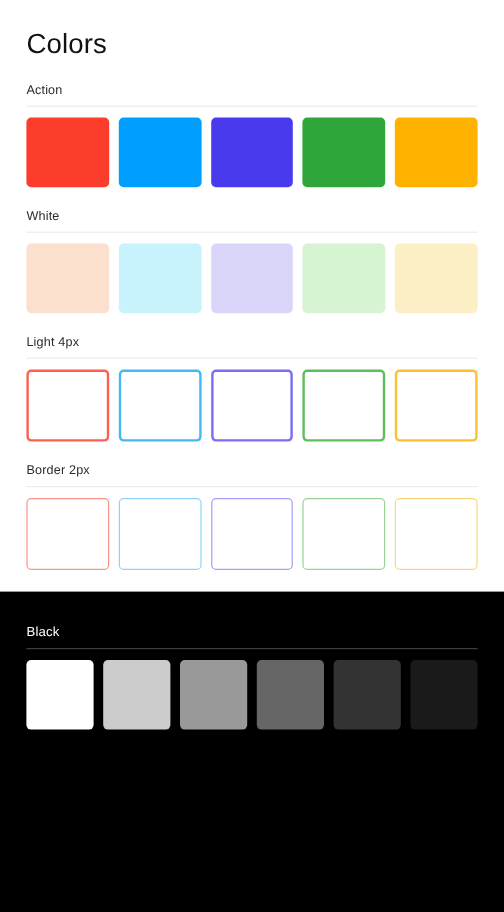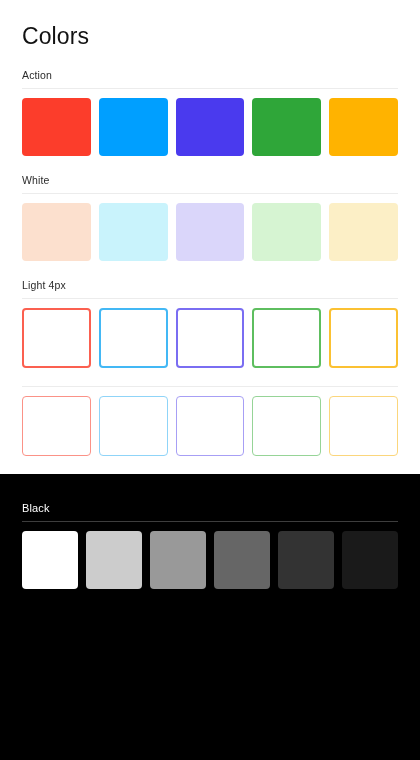--- a/index.html
+++ b/index.html
@@ -138,20 +138,21 @@
       <div class="swatch-row row-border">
         <div class="swatch" style="border: 2.2px solid rgb(251, 96, 80);"></div>
         <div class="swatch" style="border: 2.2px solid rgb(67, 184, 245);"></div>
         <div class="swatch" style="border: 2.2px solid rgb(122, 109, 242);"></div>
         <div class="swatch" style="border: 2.2px solid rgb(94, 190, 95);"></div>
         <div class="swatch" style="border: 2.2px solid rgb(251, 193, 50);"></div>
       </div>
     </div>
 
     <div class="section">
+      <div class="section-label">Border 2px</div>
       <div class="section-rule"></div>
       <div class="swatch-row row-border">
         <div class="swatch" style="border: 1.6px solid rgb(251, 146, 135);"></div>
         <div class="swatch" style="border: 1.6px solid rgb(143, 212, 248);"></div>
         <div class="swatch" style="border: 1.6px solid rgb(167, 159, 245);"></div>
         <div class="swatch" style="border: 1.6px solid rgb(150, 212, 151);"></div>
         <div class="swatch" style="border: 1.6px solid rgb(251, 214, 124);"></div>
       </div>
     </div>
 

